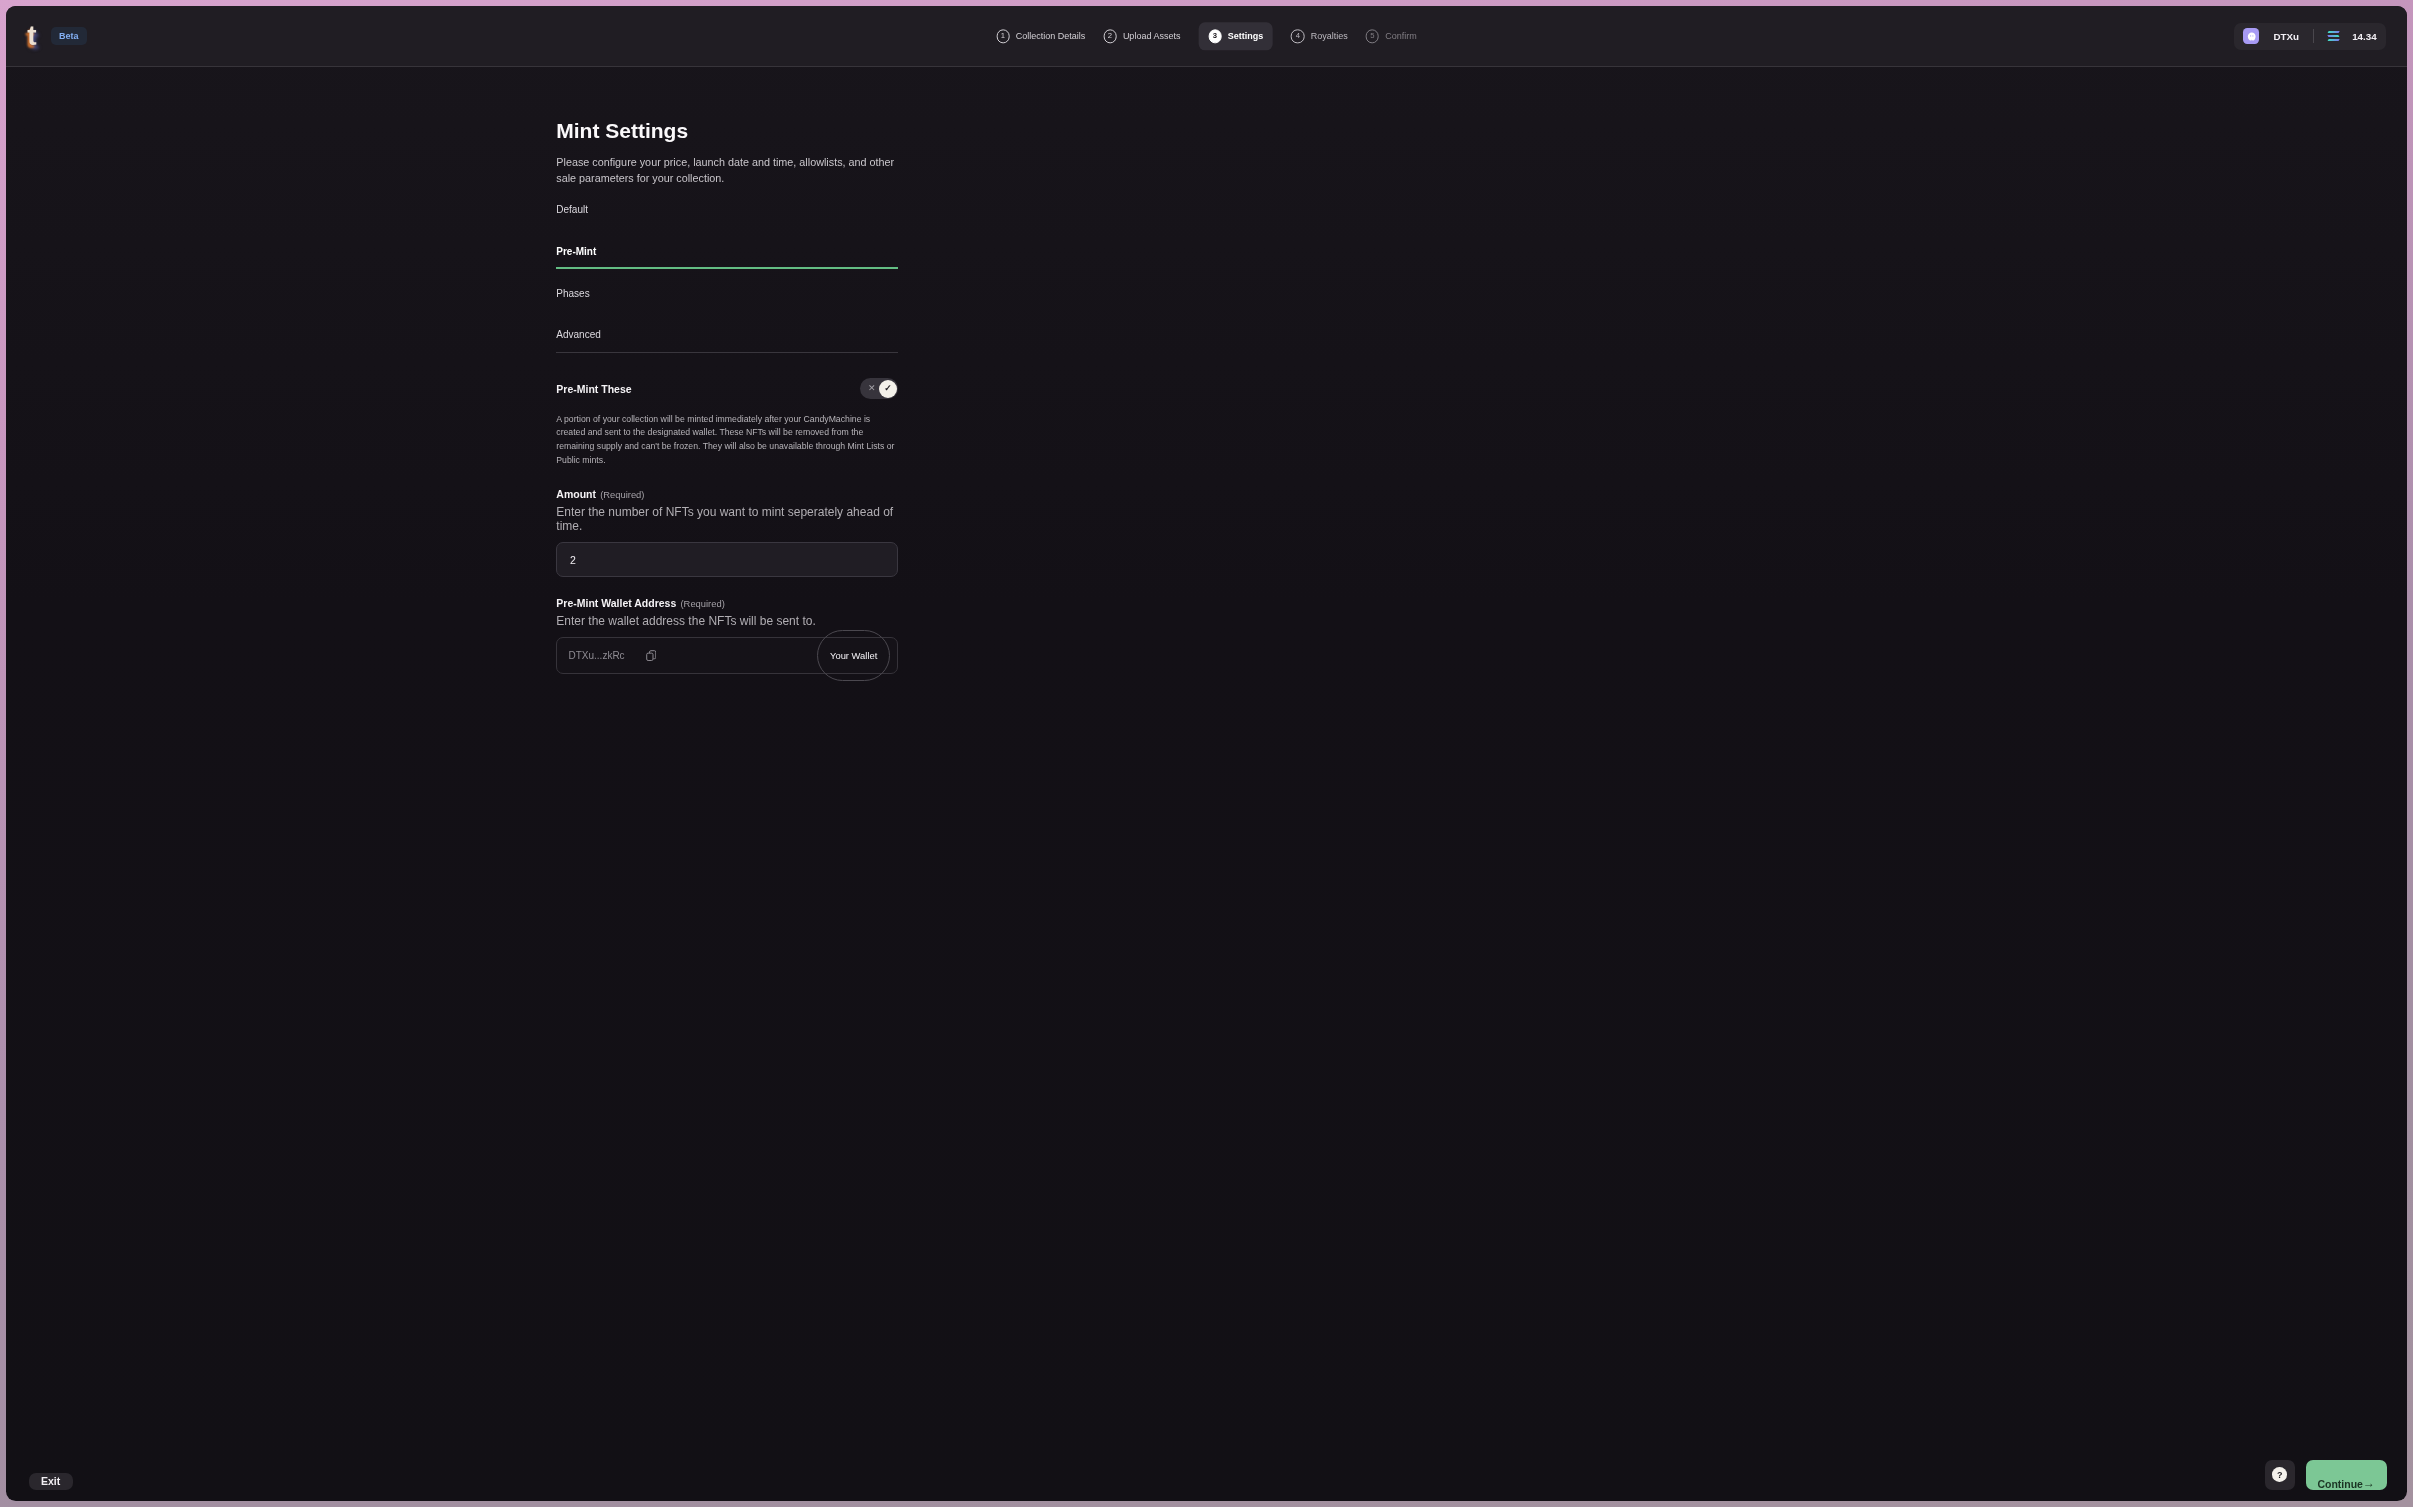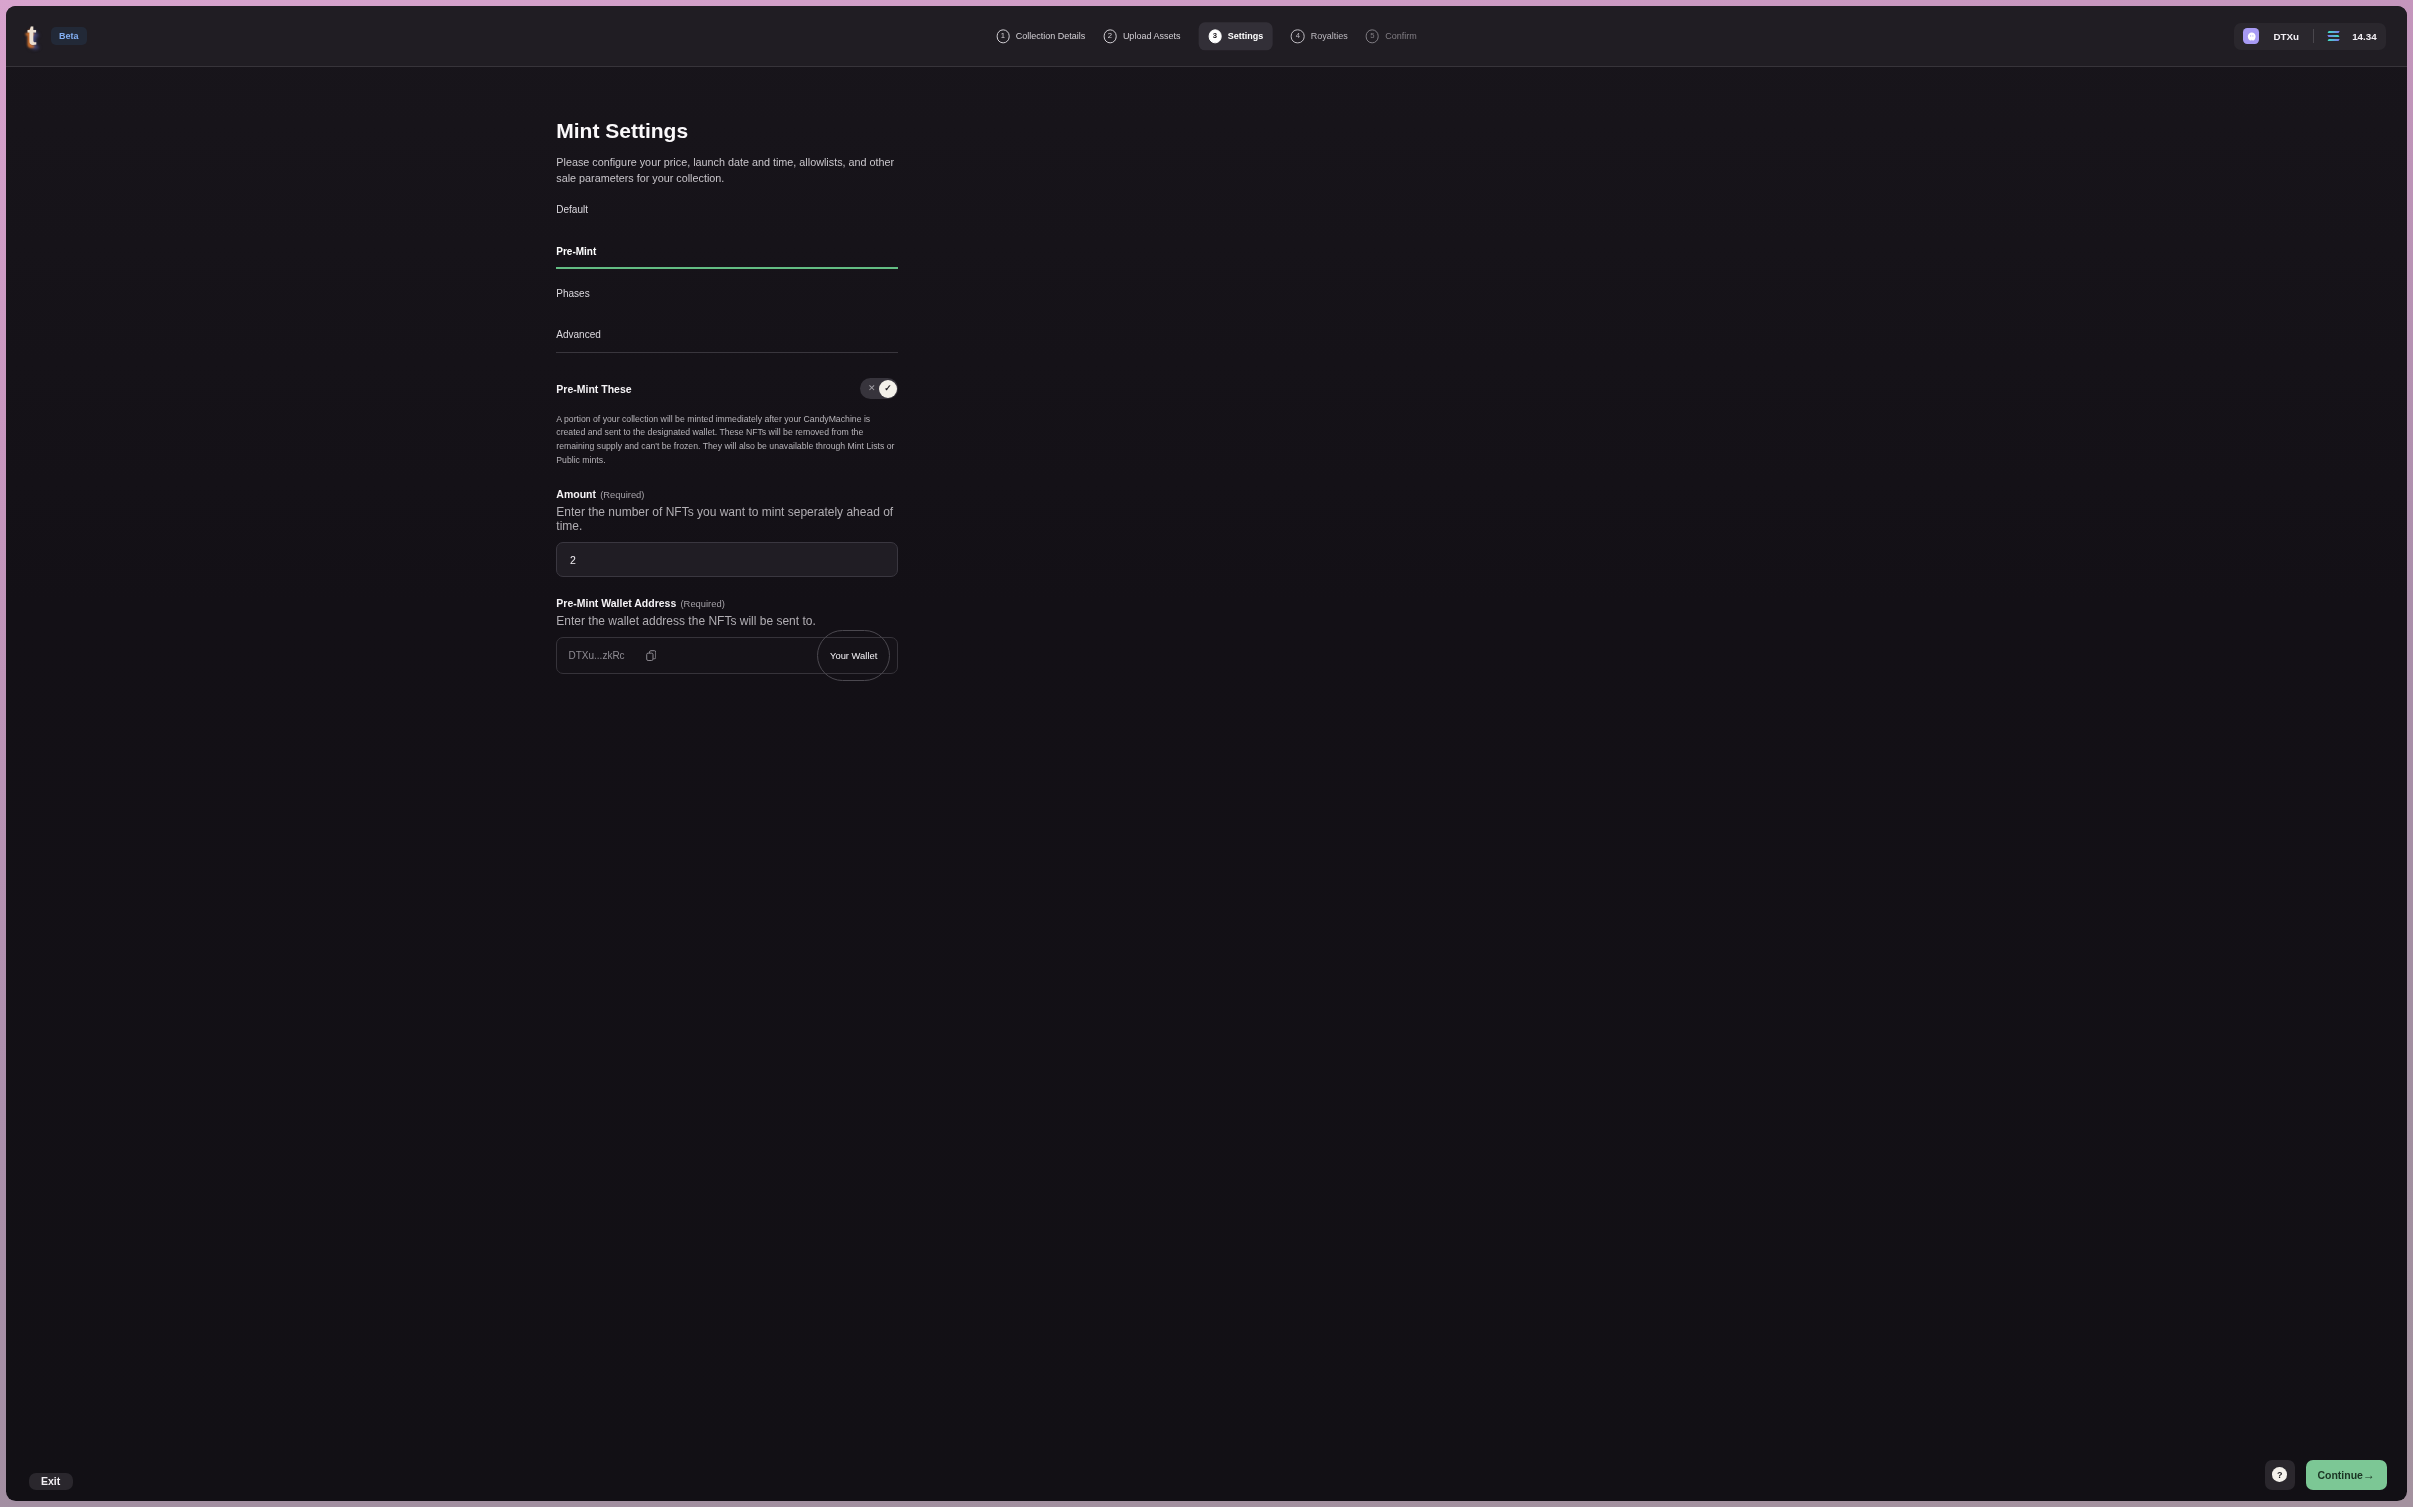--- a/index.html
+++ b/index.html
@@ -240,21 +240,21 @@
     background: #f4f1ec; color: #1c191e;
     font-size: 9px; font-weight: 700;
     display: flex; align-items: center; justify-content: center;
   }
   .continue-btn {
     position: absolute; right: 20px; bottom: 11.2px;
     width: 81px; height: 30px;
     background: #7cc795; color: #1b3524;
     border: none; border-radius: 7px;
     font-size: 10.5px; font-weight: 700; cursor: pointer;
-    display: flex; align-items: center; justify-content: center; gap: 0;
+    display: flex; align-items: flex-end; justify-content: center; gap: 0;
     font-family: "Liberation Sans", sans-serif;
   }
   .continue-btn .arrow { font-size: 12px; font-weight: 700; }
 </style>
 </head>
 <body>
 
 <div class="frame">
   <div class="app">
 

